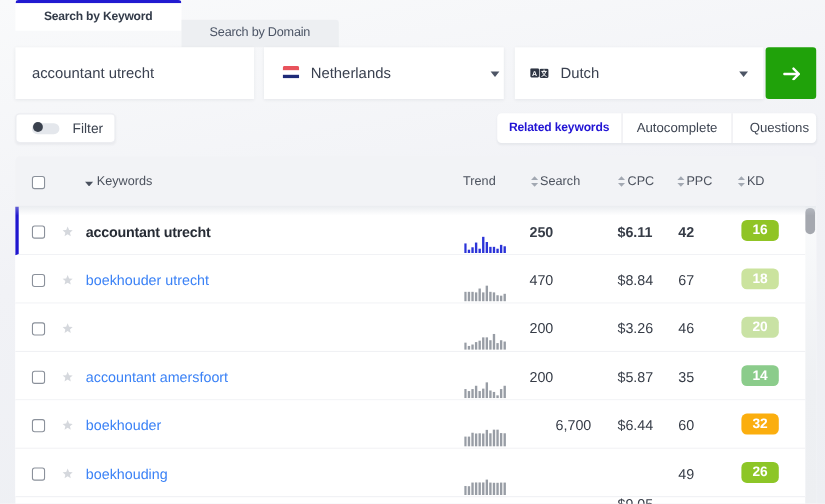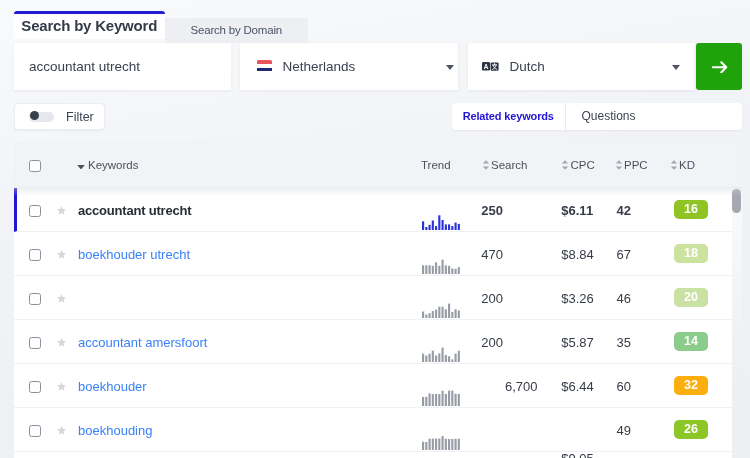--- a/index.html
+++ b/index.html
@@ -6,23 +6,23 @@
 html,body { width:750px; height:458px; }
 body {
   position:relative;
   font-family:"Liberation Sans", sans-serif;
   background:linear-gradient(170deg,#f9fafb 0%,#f1f2f6 45%,#edeff3 100%);
   overflow:hidden;
 }
 .abs { position:absolute; }
 
 
-.tab1 { left:14px; top:11px; width:150.5px; height:28px; background:#fff; border-radius:3px 3px 0 0;
+.tab1 { left:14px; top:0; width:150.5px; height:28px; background:#fff; border-radius:3px 3px 0 0;
   border-top:3px solid #221bd1; text-align:center; line-height:24px;
-  font-size:15px; letter-spacing:-0.2px; font-weight:bold; color:#333b49; }
+  font-size:11px; letter-spacing:-0.2px; font-weight:bold; color:#333b49; }
 .tab2 { left:164.5px; top:17.5px; width:143.5px; height:25.5px; background:#edeff2; border-radius:0 3px 0 0;
   text-align:center; line-height:25.5px; font-size:11.5px; letter-spacing:-0.2px; color:#4b5465; }
 
 
 .ibox { top:43px; height:47px; background:#fff; box-shadow:0 1px 3px rgba(35,45,60,.07); }
 .b1 { left:14px; width:217px; }
 .b2 { left:240px; width:218px; }
 .b3 { left:468px; width:226px; }
 .itext { top:59px; font-size:13.5px; color:#3a4150; }
 .caret { width:0; height:0; border-left:4.2px solid transparent; border-right:4.2px solid transparent;
@@ -106,20 +106,21 @@
   </svg>
 </div>
 
 <div class="abs fbox"></div>
 <div class="abs toggle"></div>
 <div class="abs knob"></div>
 <div class="abs flabel">Filter</div>
 
 <div class="abs btngroup">
   <div class="bt bt1">Related keywords</div>
+  <div class="bt bt2">Autocomplete</div>
   <div class="bt bt3">Questions</div>
 </div>
 
 <div class="abs thead"></div>
 <div class="abs checkbox" style="left:28.5px; top:160px;"></div>
 <svg class="abs" width="8" height="4.5" viewBox="0 0 8 4.5" style="left:77px; top:164.5px;">
     <path d="M0.2 0 h7.6 l-3.8 4.5 z" fill="#4a515e"></path>
   </svg>
 <div class="abs hlabel" style="left:88px;">Keywords</div>
 <div class="abs hlabel" style="left:421px;">Trend</div>

